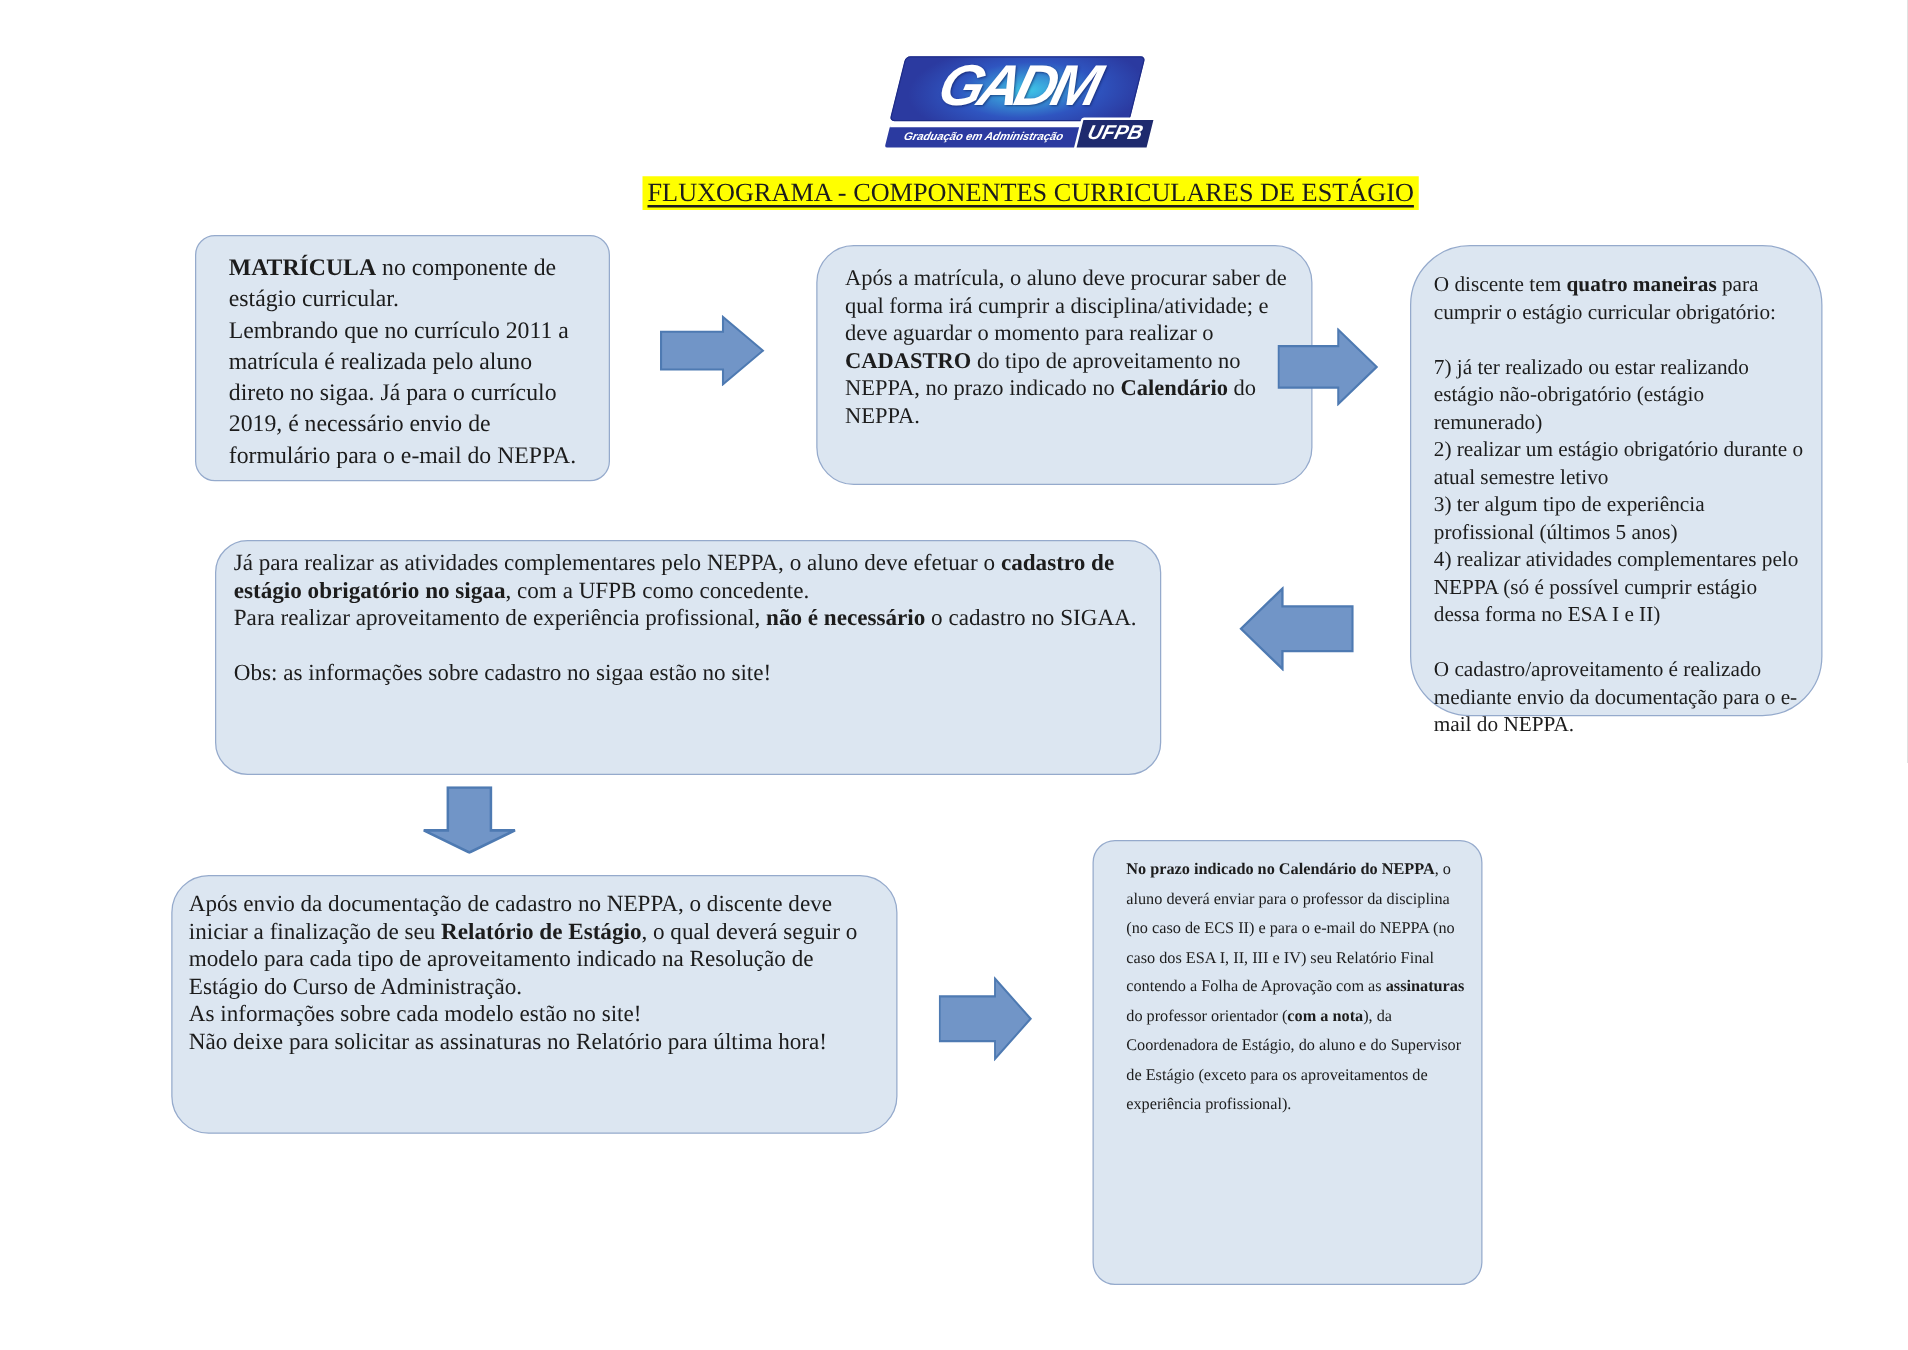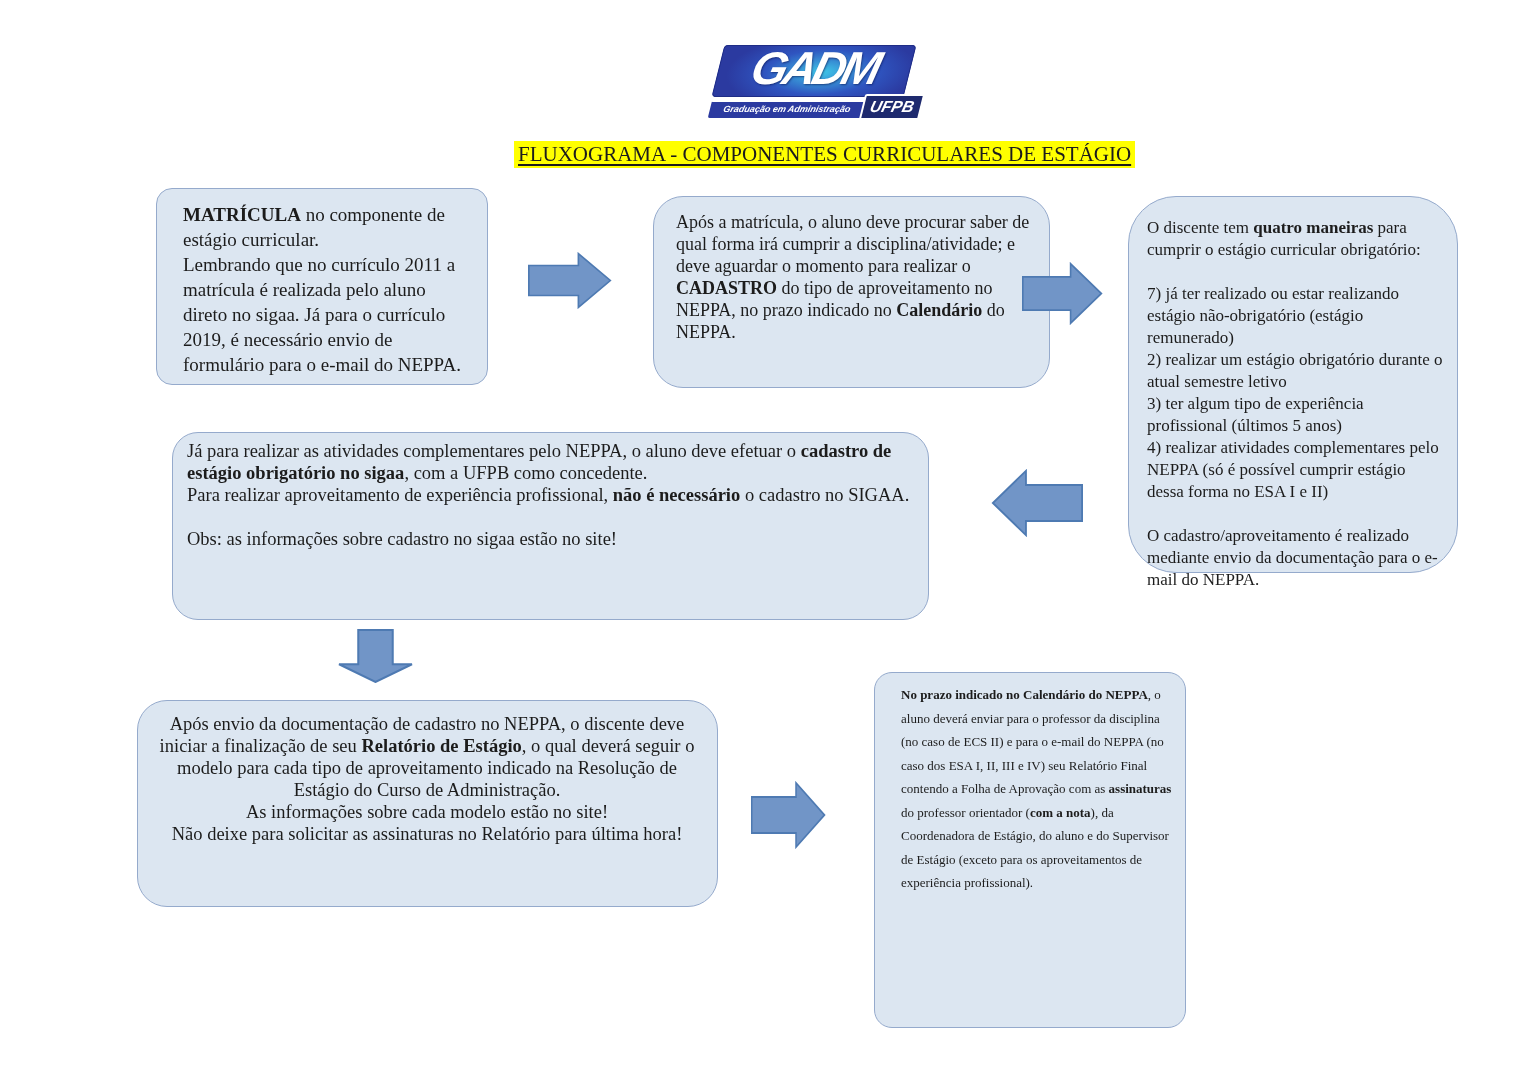--- a/index.html
+++ b/index.html
@@ -89,21 +89,21 @@
   .fbox b{font-weight:bold;}
   .box1{left:156px;top:188px;width:332px;height:197px;border-radius:16px;
         padding:13px 18px 0 26px;font-size:19px;line-height:25px;}
   .box2{left:653px;top:196px;width:397px;height:192px;border-radius:30px;
         padding:14px 14px 0 22px;font-size:18px;line-height:22px;}
   .box3{left:1128px;top:196px;width:330px;height:377px;border-radius:48px;
         padding:20px 14px 0 18px;font-size:17px;line-height:22px;}
   .box4{left:172px;top:432px;width:757px;height:188px;border-radius:26px;
         padding:7px 12px 0 14px;font-size:18.5px;line-height:22px;}
   .box5{left:137px;top:700px;width:581px;height:207px;border-radius:30px;
-        padding:12px 14px 0 13px;font-size:18.5px;line-height:22px;text-align:center;}
+        padding:12px 14px 0 13px;font-size:18.5px;line-height:22px;}
   .box6{left:858px;top:672px;width:312px;height:356px;border-radius:18px;
         padding:10px 12px 0 26px;font-size:13px;line-height:23.5px;margin-left:16px;}
   
   .arrow{position:absolute;}
   .arrow svg{display:block;width:100%;height:100%;}
   .arrow polygon{fill:var(--arrow-fill);stroke:var(--arrow-stroke);stroke-width:2;stroke-linejoin:miter;}
   .arrow1{left:528px;top:252px;width:84px;height:57px;}
   .arrow2{left:1022px;top:262px;width:81px;height:63px;}
   .arrow3{left:991px;top:469px;width:92px;height:68px;}
   .arrow4{left:338px;top:629px;width:75px;height:54px;}

